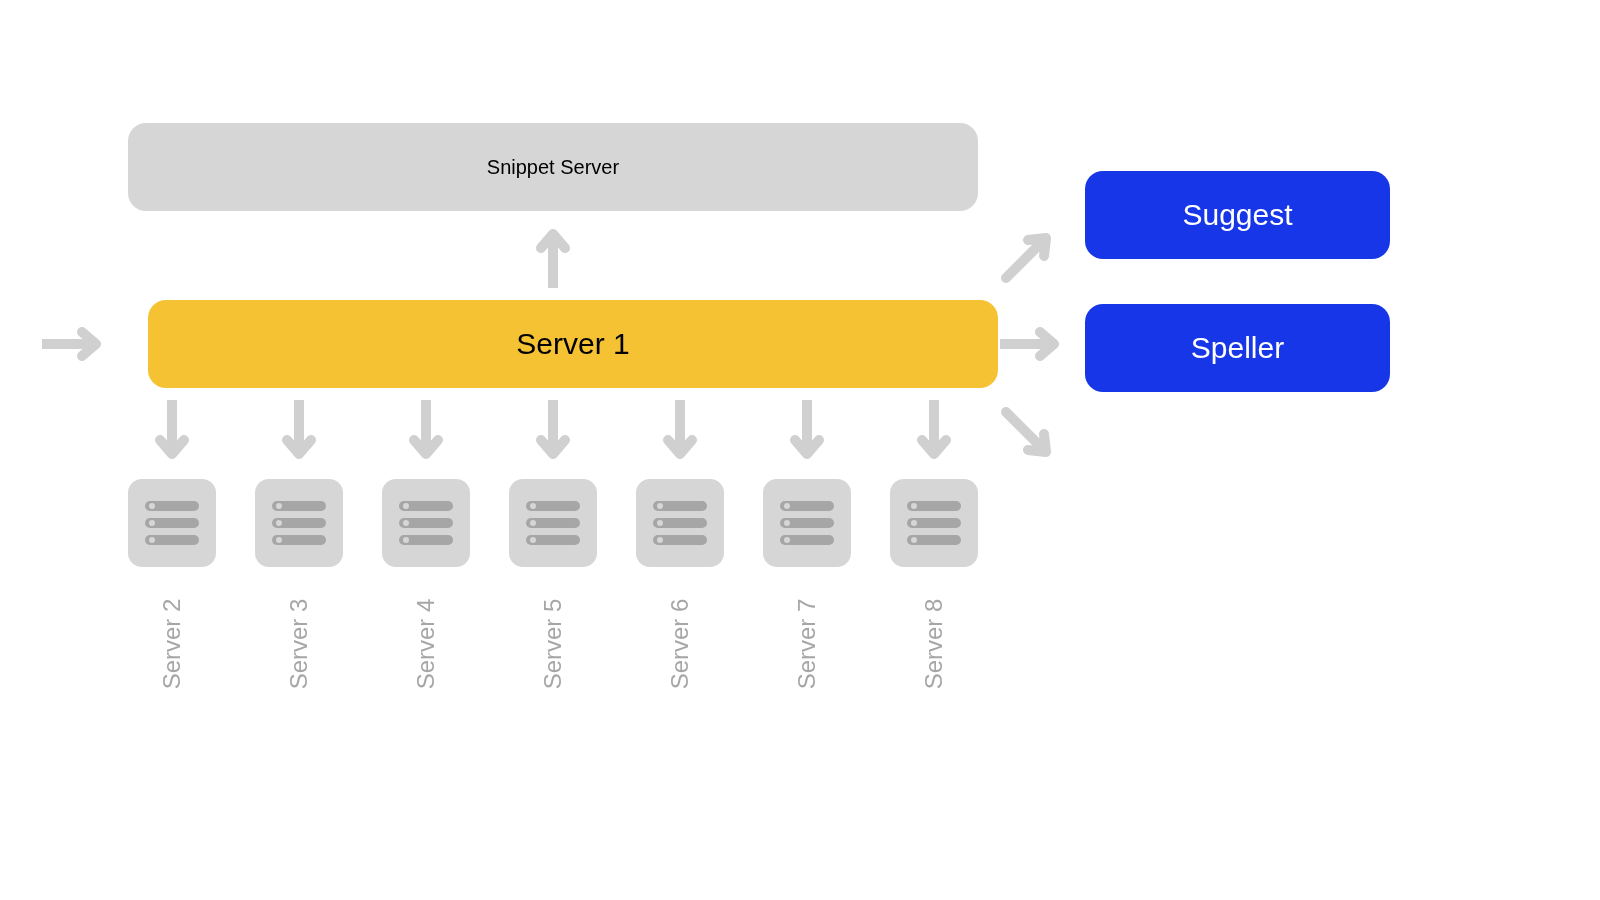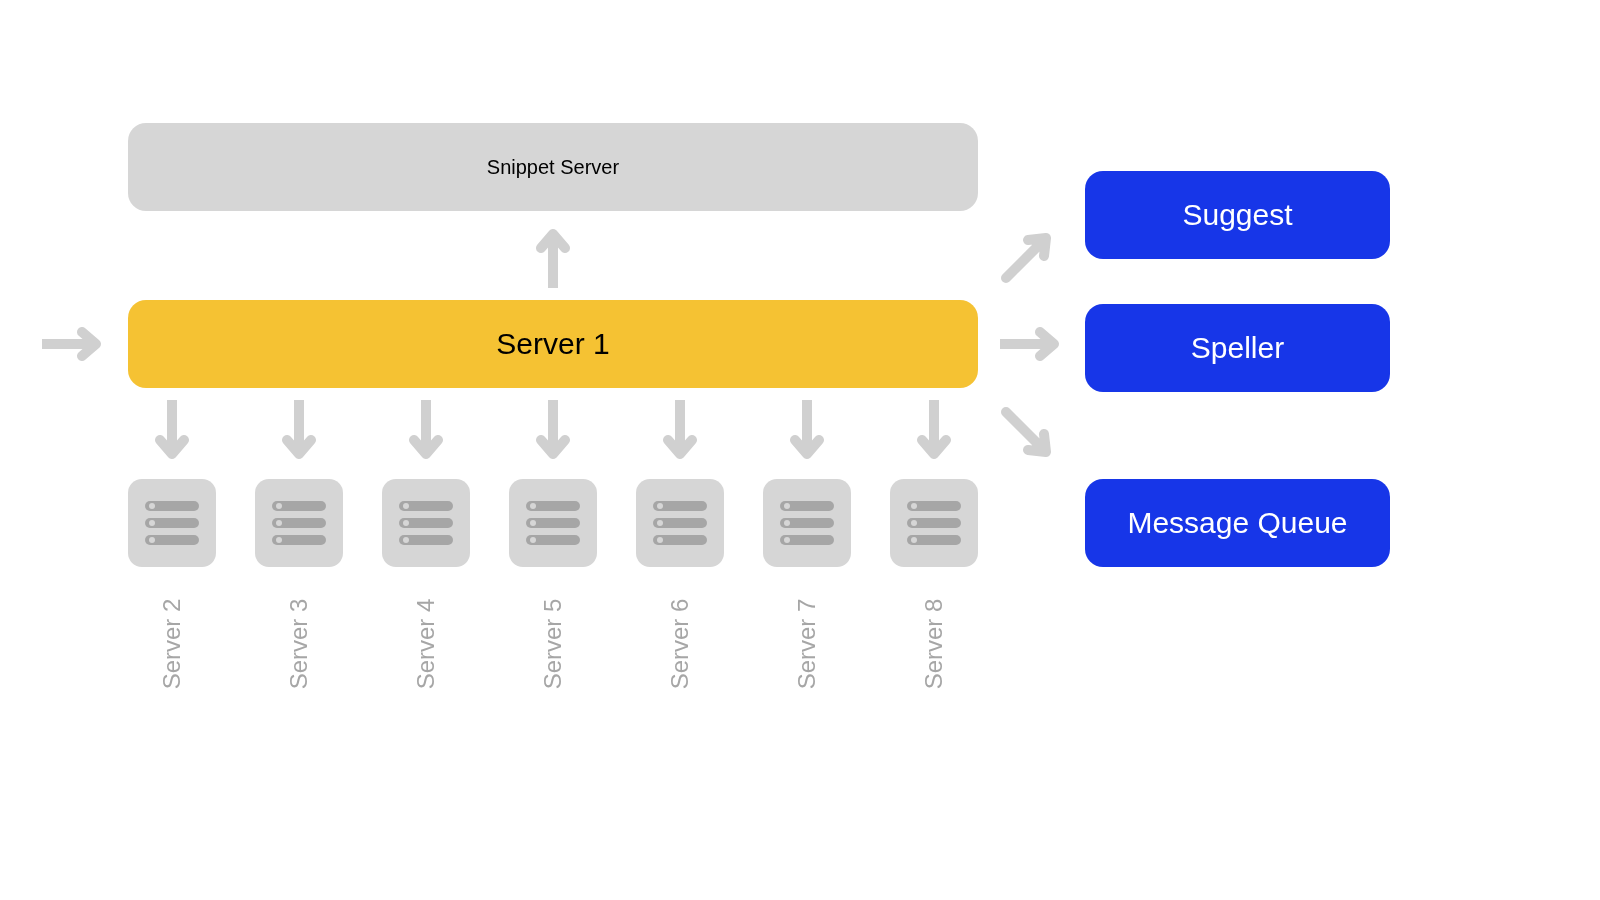--- a/index.html
+++ b/index.html
@@ -23,20 +23,21 @@
     }
     .snippet-box {
       background: #d6d6d6;
       color: #000;
       font-size: 20px;
     }
     .server1-box {
       background: #f5c233;
       color: #000;
       font-size: 30px;
+      margin-left: 20px;
     }
     .blue-box {
       background: #1736e8;
       color: #fff;
       font-size: 30px;
     }
     .server-node {
       position: absolute;
       width: 88px;
       height: 88px;
@@ -98,23 +99,20 @@
   </div>
 
   <div class="box blue-box" style="left:1085px; top:123px; width:305px; height:88px;margin-top:48px;">
     <span>Suggest</span>
   </div>
 
   <div class="box blue-box" style="left:1085px; top:304px; width:305px; height:88px;">
     <span>Speller</span>
   </div>
 
-  <div class="box blue-box" style="left:1085px; top:479px; width:305px; height:88px;">
-    <span>Message Queue</span>
-  </div>
 
   <div class="server-node" style="left:128px; top:479px;">
     <div class="server-bars">
       <div class="server-bar"></div>
         <div class="server-bar"></div>
         <div class="server-bar"></div>
     </div>
   </div>
   <div class="server-node" style="left:255px; top:479px;">
     <div class="server-bars">

